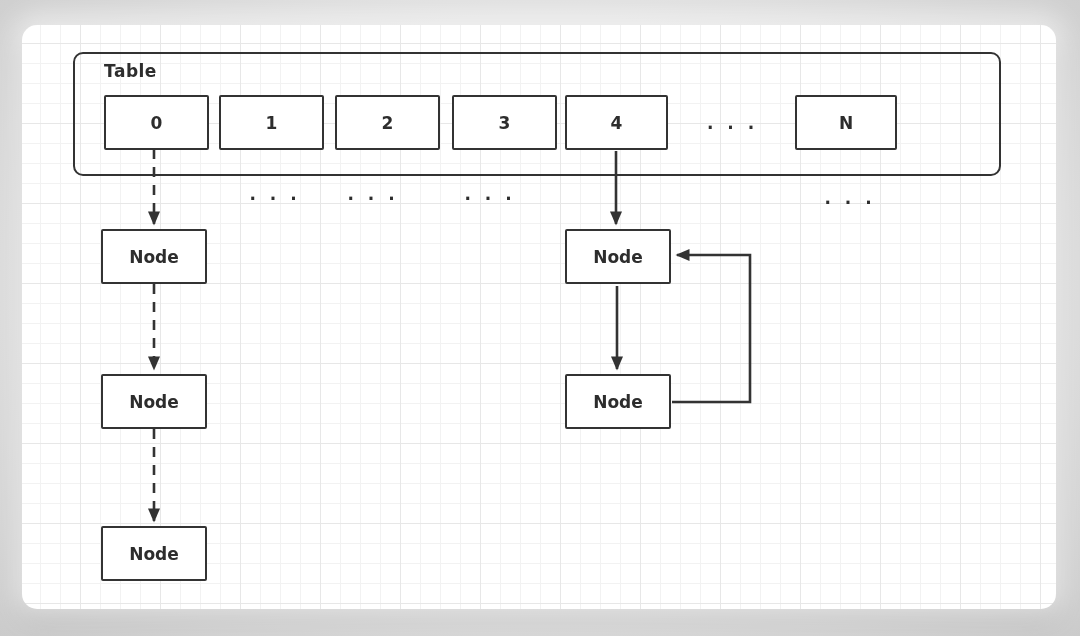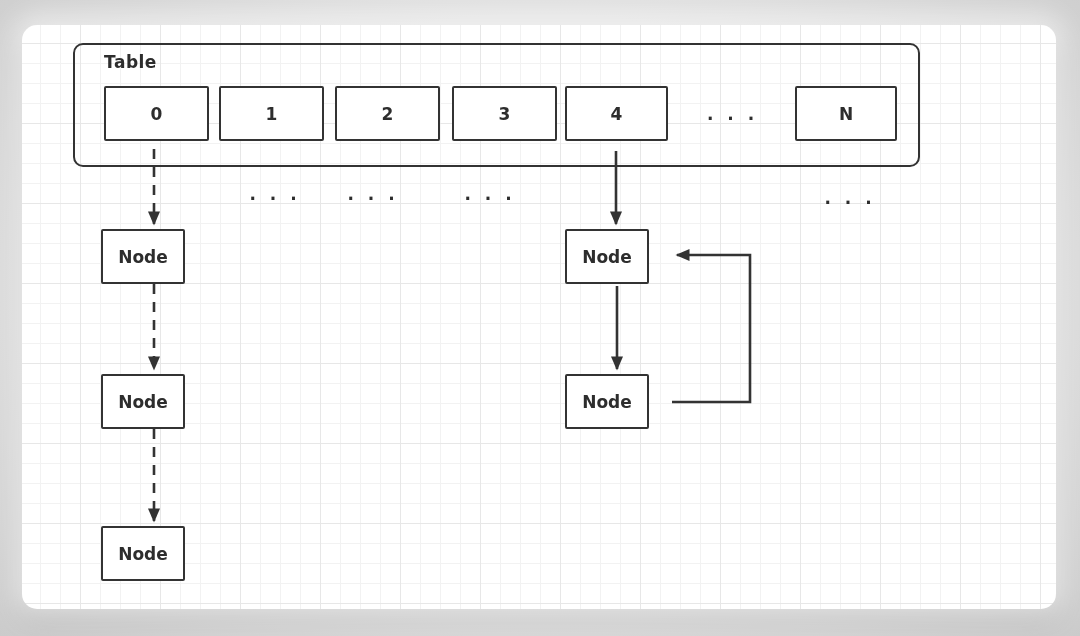--- a/index.html
+++ b/index.html
@@ -24,22 +24,22 @@
       linear-gradient(to bottom, #e7e7e7 1px, transparent 1px),
       linear-gradient(to right, #f2f2f2 1px, transparent 1px),
       linear-gradient(to bottom, #f2f2f2 1px, transparent 1px);
     background-size: 80px 80px, 80px 80px, 20px 20px, 20px 20px;
     background-position: 58px 18px, 58px 18px, -2px -2px, -2px -2px;
     border-radius: 15px;
     box-shadow: 0 0 26px 8px rgba(255,255,255,0.65), 0 12px 26px rgba(0,0,0,0.18);
   }
   #table-box {
     position: absolute;
-    left: 51px; top: 18px;
-    width: 847px; height: 124px;
+    left: 51px; top: 27px;
+    width: 928px; height: 124px;
     border: 2.5px solid #333333;
     border-radius: 10px;
   }
   .table-title {
     position: absolute;
     left: 29px; top: 7px;
     font-size: 17px;
     font-weight: 600;
     color: #2d2d2d;
     letter-spacing: 0.5px;
@@ -75,21 +75,21 @@
     width: 70px; height: 22px;
     display: flex; align-items: flex-start; justify-content: center;
     font-size: 17px; font-weight: 700; color: #2d2d2d;
     letter-spacing: 4px;
     line-height: 8px;
   }
   .row-dots.d1 { left: 218px; top: 165px; }
   .row-dots.d2 { left: 316px; top: 165px; }
   .row-dots.d3 { left: 433px; top: 165px; }
   .row-dots.d4 { left: 793px; top: 169px; }
-  .node { width: 84px; height: 55px; }
+  .node { width: 106px; height: 55px; }
   .node.ln1 { left: 79px;  top: 204px; }
   .node.ln2 { left: 79px;  top: 349px; }
   .node.ln3 { left: 79px;  top: 501px; }
   .node.rn1 { left: 543px; top: 204px; }
   .node.rn2 { left: 543px; top: 349px; }
   #arrow-layer {
     position: absolute;
     left: 0; top: 0;
     width: 1034px; height: 584px;
     pointer-events: none;

